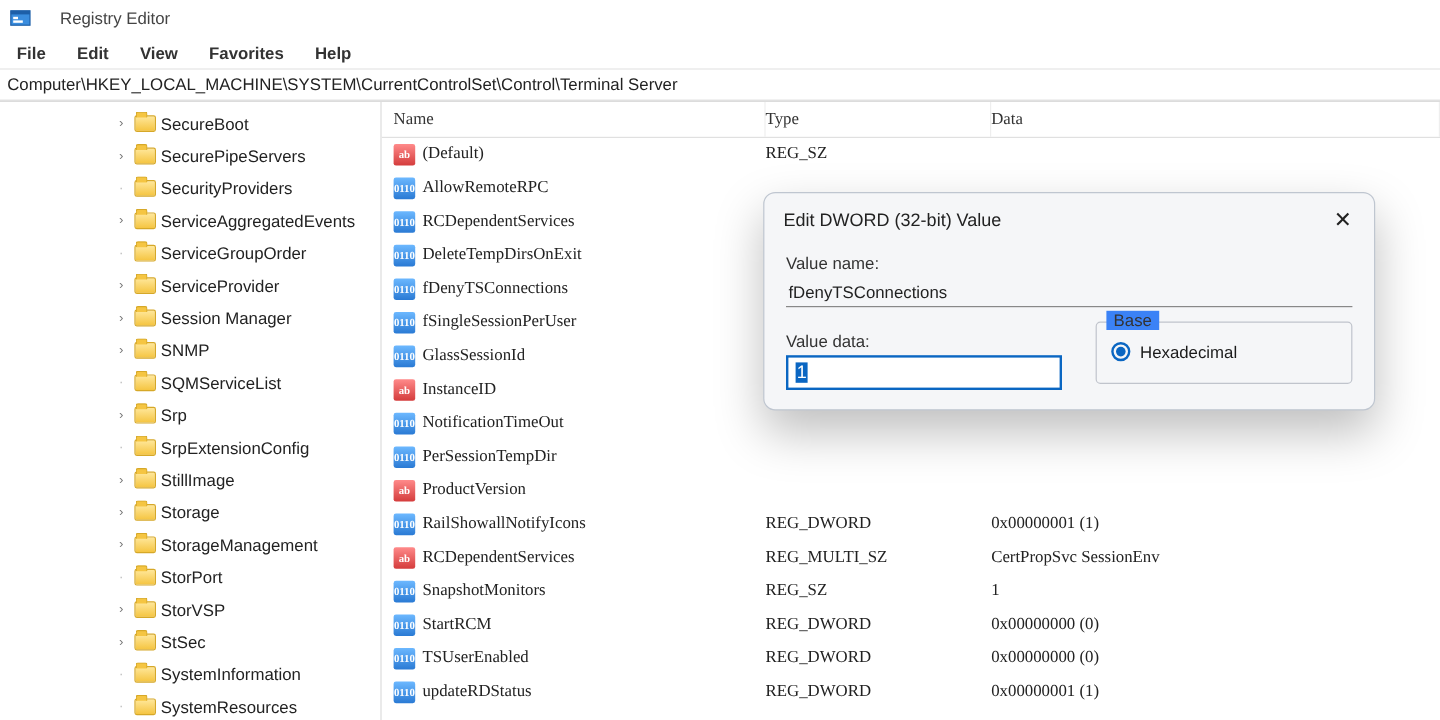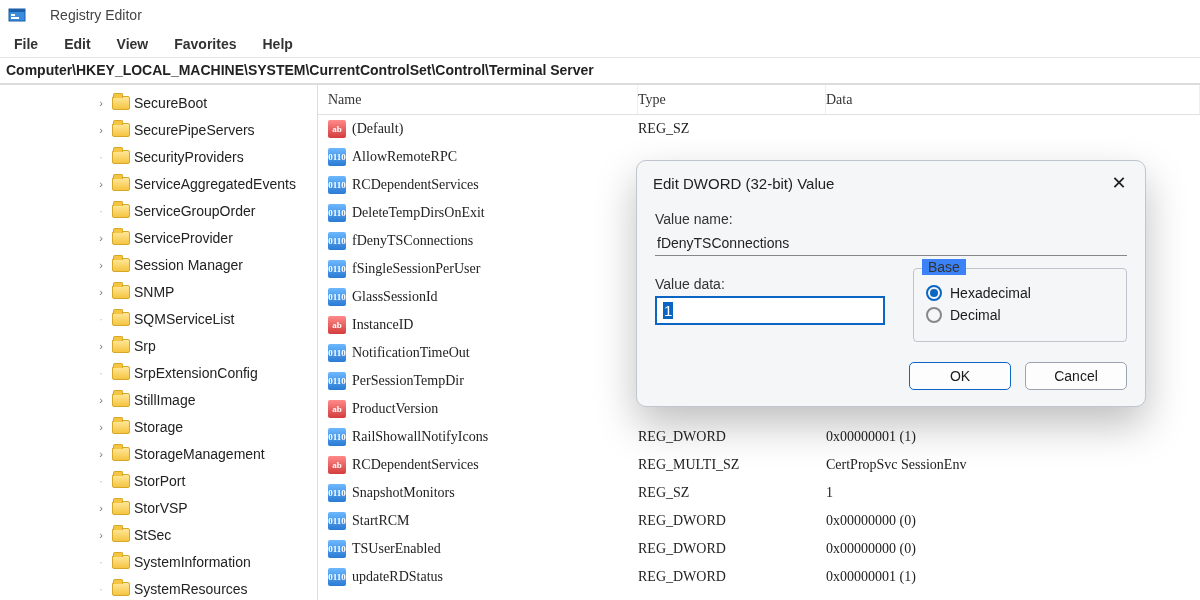--- a/index.html
+++ b/index.html
@@ -34,21 +34,20 @@
   color: #333;
   border-bottom: 1px solid #e5e5e5;
 }
 .menubar span { cursor: default; font-weight: bold; }
 .breadcrumb {
   height: 26px;
   padding: 4px 6px;
   font-size: 14px;
   color: #222;
   border-bottom: 1px solid #dcdcdc;
-  font-weight: bold;
 }
 .main {
   display: flex;
   height: calc(600px - 30px - 28px - 26px);
   border-top: 1px solid #dcdcdc;
 }
 .tree {
   width: 318px;
   border-right: 1px solid #dcdcdc;
   padding: 4px 0 4px 4px;
@@ -526,25 +525,17 @@
       </div>
       <div class="dlg-col2">
         <div class="fieldset">
           <span class="legend">Base</span>
           <label class="radio">
             <span class="dot">
                 <span class="inner"></span>
               </span>
             <span>Hexadecimal</span>
           </label>
-          <label class="radio unchecked">
-            <span class="dot"></span>
-            <span>Decimal</span>
-          </label>
-        </div>
-      </div>
-    </div>
-    <div class="dlg-buttons">
-      <div class="btn primary">OK</div>
-      <div class="btn">Cancel</div>
+        </div>
+      </div>
     </div>
   </div>
 </div>
 
 </body></html>

